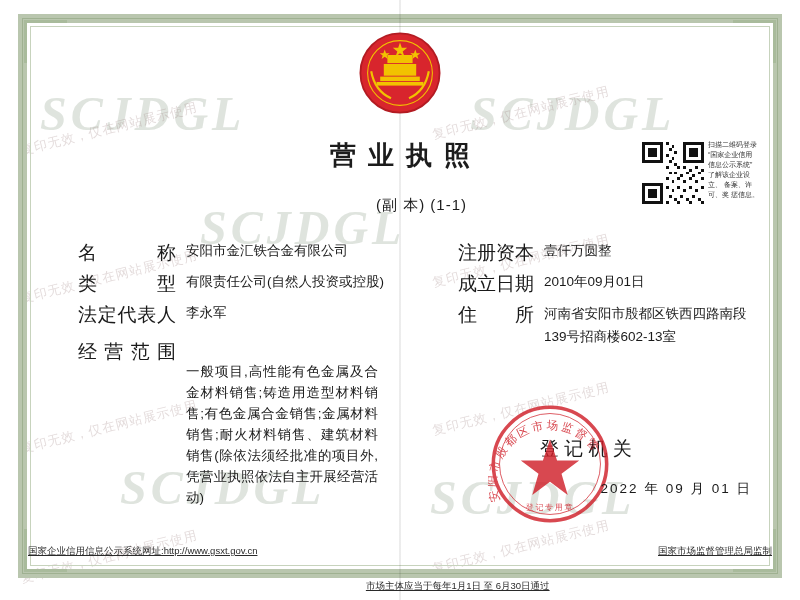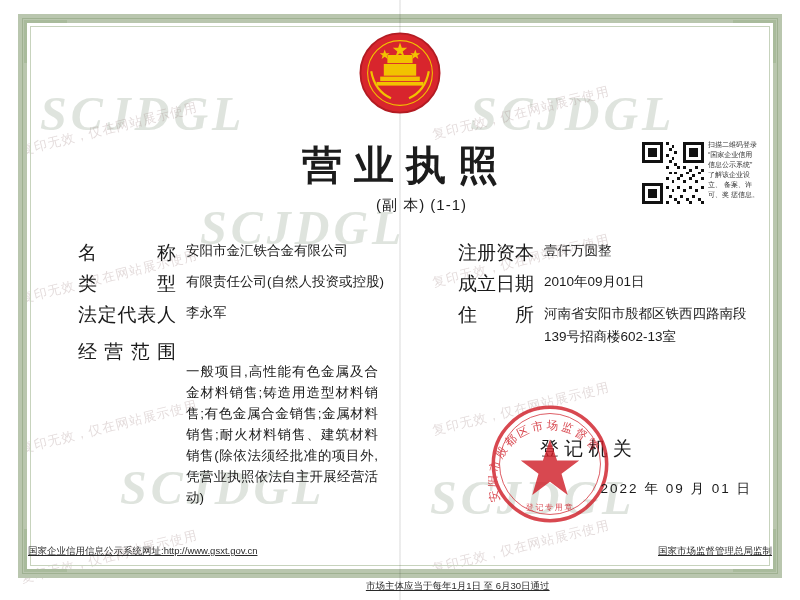--- a/index.html
+++ b/index.html
@@ -110,21 +110,21 @@
   }
 
   
   .main-title {
     position: absolute;
     left: 0;
     right: 0;
     top: 138px;
     text-align: center;
     font-family: "Liberation Serif", serif;
-    font-size: 40px;
+    font-size: 26px;
     font-weight: bold;
     letter-spacing: 12px;
     color: #1c1c1c;
     text-indent: 12px;
   }
   .sub-title {
     position: absolute;
     left: 0;
     right: 0;
     top: 196px;

